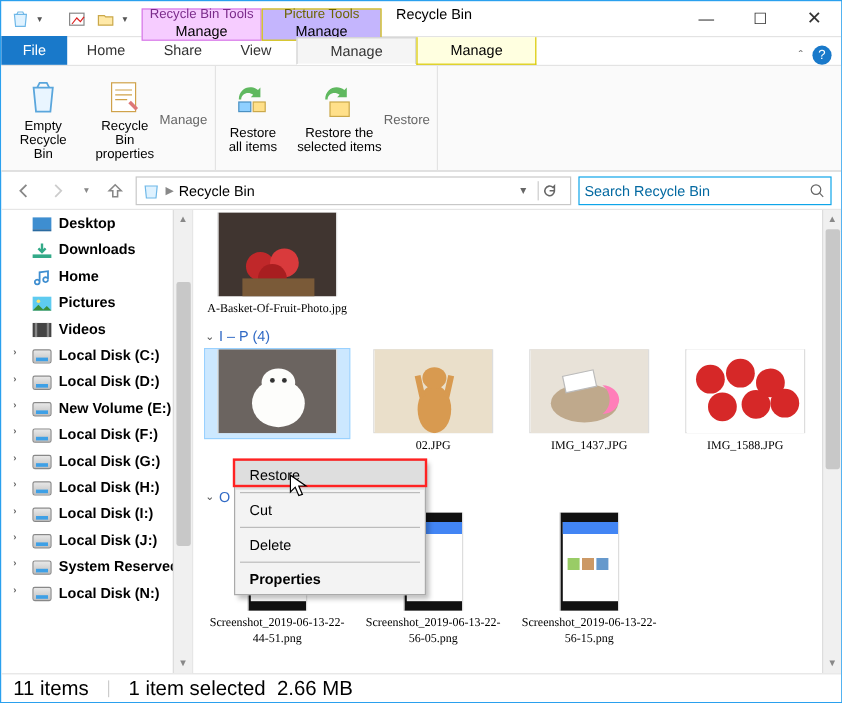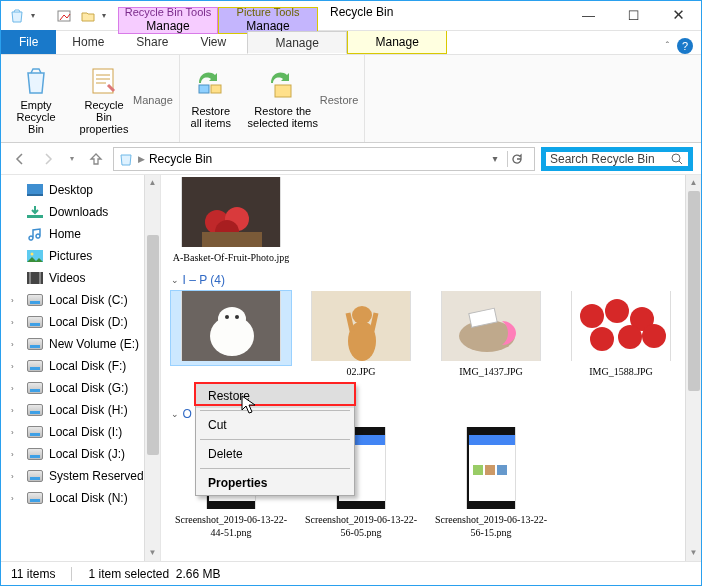--- a/index.html
+++ b/index.html
@@ -62,28 +62,28 @@
   .ribbon-btn { display:flex; flex-direction:column; align-items:center; font-size:11px; width:58px; text-align:center; line-height:12px; }
   .ribbon-btn .ricon { width:32px; height:32px; display:flex; align-items:center; justify-content:center; margin-bottom:2px; }
   .ribbon-group-label { font-size:11px; color:#666; }
 
   
   .addrrow { height:32px; display:flex; align-items:center; gap:6px; padding:3px 8px; border-bottom:1px solid #e6e6e6; }
   .nav-btn { width:22px; height:22px; display:flex; align-items:center; justify-content:center; color:#888; }
   .addr-box { flex:1; height:24px; border:1px solid #c8c8c8; display:flex; align-items:center; padding:0 4px; font-size:12px; }
   .addr-box .sep { color:#888; margin:0 4px; font-size:9px; }
   .addr-ctrl { width:20px; text-align:center; color:#666; font-size:10px; }
-  .search-box { width:152px; height:24px; border:5px solid #0ea5e9; display:flex; align-items:center; padding:0 4px; font-size:12px; color:#404040; }
+  .search-box { width:211px; height:24px; border:1px solid #0ea5e9; display:flex; align-items:center; padding:0 4px; font-size:12px; color:#0369a1; }
   .search-box .ph { flex:1; }
   .search-box .sicon { color:#666; font-size:12px; }
 
   
   .body { display:flex; height:calc(100% - 30px - 24px - 88px - 32px - 24px); }
   .sidebar { width:160px; border-right:1px solid #e6e6e6; overflow:hidden; font-size:12px; padding-top:4px; position:relative; }
-  .side-item { display:flex; align-items:center; height:22px; padding-left:10px; gap:6px; white-space:nowrap; }
+  .side-item { display:flex; align-items:flex-start; height:22px; padding-left:10px; gap:6px; white-space:nowrap;font-weight:bold; }
   .side-item .exp { width:10px; font-size:8px; color:#666; }
   .side-item .sicon { width:16px; height:16px; display:flex; align-items:center; justify-content:center; }
   .side-scroll { position:absolute; right:0; top:0; width:16px; height:100%; background:#f0f0f0; border-left:1px solid #ddd; }
   .side-scroll .arrow { height:16px; text-align:center; font-size:8px; color:#888; line-height:16px; }
   .side-scroll .thumb { position:absolute; left:2px; width:12px; background:#c8c8c8; border-radius:2px; }
 
   .content { flex:1; position:relative; overflow:hidden; font-size:12px; }
   .content-scroll { position:absolute; right:0; top:0; width:16px; height:100%; background:#f0f0f0; border-left:1px solid #ddd; }
   .content-scroll .arrow { height:16px; text-align:center; font-size:8px; color:#888; line-height:16px; }
   .content-scroll .thumb { position:absolute; left:2px; width:12px; background:#c8c8c8; border-radius:2px; }
@@ -106,21 +106,21 @@
     font-size:12px; z-index:10;
   }
   .ctx-item { padding:5px 12px; }
   .ctx-item.hover { background:#dedede; }
   .ctx-sep { height:1px; background:#bbb; margin:2px 4px; }
   .ctx-item.bold { font-weight:bold; }
   .highlight-box { position:absolute; border:2px solid #ff2222; pointer-events:none; z-index:11; }
   .cursor-icon { position:absolute; font-size:14px; z-index:12; }
 
   
-  .statusbar { height:24px; border-top:1px solid #e3e3e3; display:flex; align-items:center; font-size:12px; padding:0 10px; gap:16px; }
+  .statusbar { height:24px; border-top:1px solid #e3e3e3; display:flex; align-items:center; font-size:17px; padding:0 10px; gap:16px; }
   .statusbar .sep { width:1px; height:14px; background:#ccc; }
 
   
   svg { display:block; }
   .disk-icon { width:16px; height:12px; background:linear-gradient(#e8e8e8,#bfbfbf); border:1px solid #888; border-radius:2px; position:relative; }
   .disk-icon::after { content:""; position:absolute; left:2px; right:2px; bottom:1px; height:3px; background:#3ea0e6; }
 </style>
 </head>
 <body>
 

